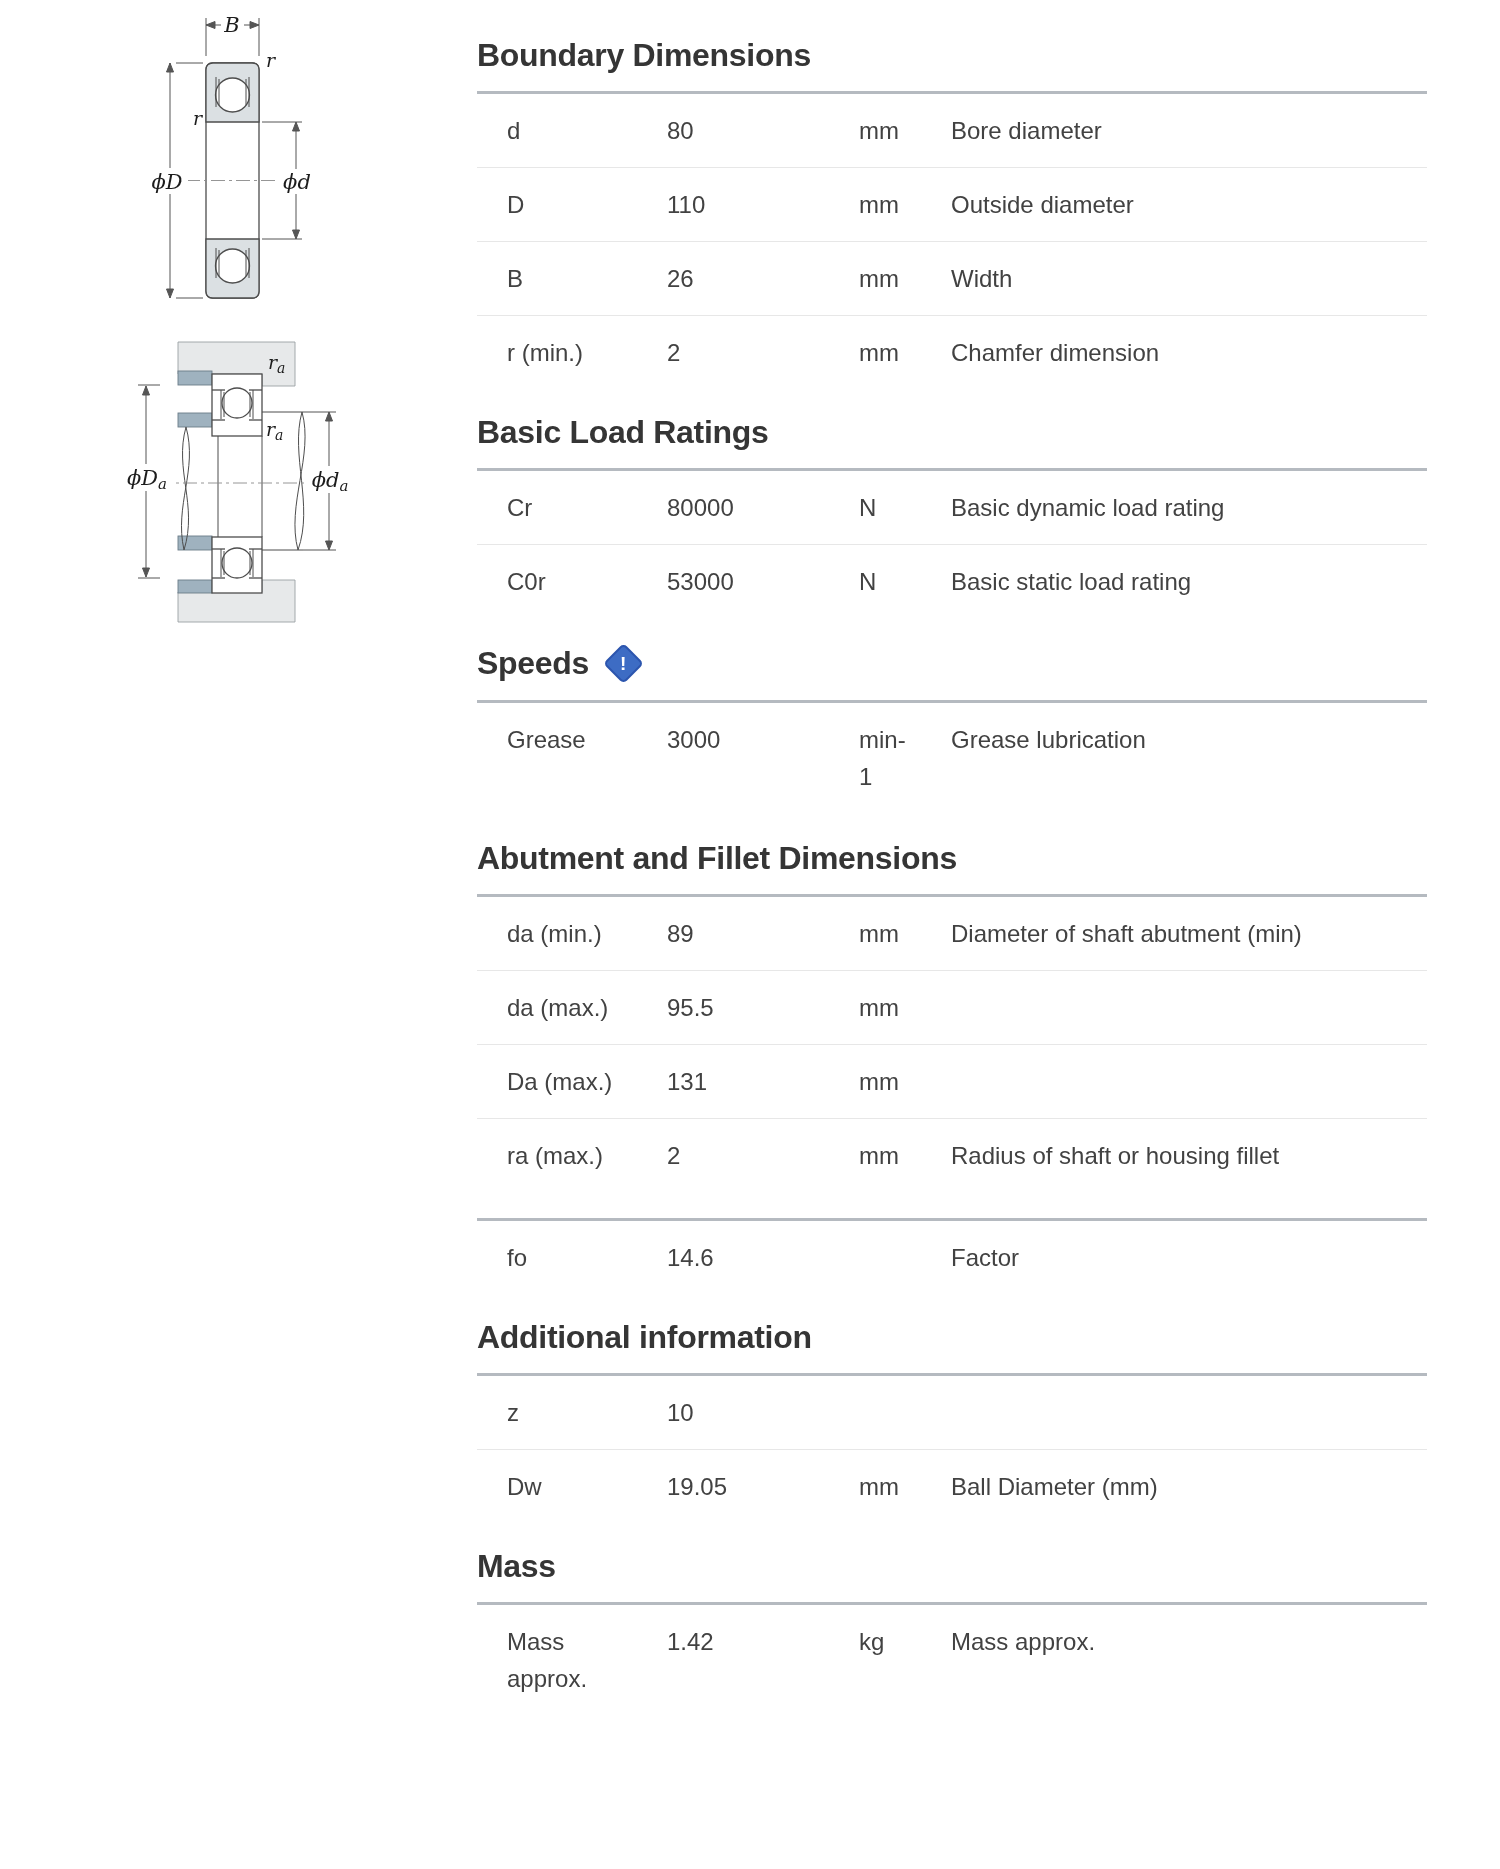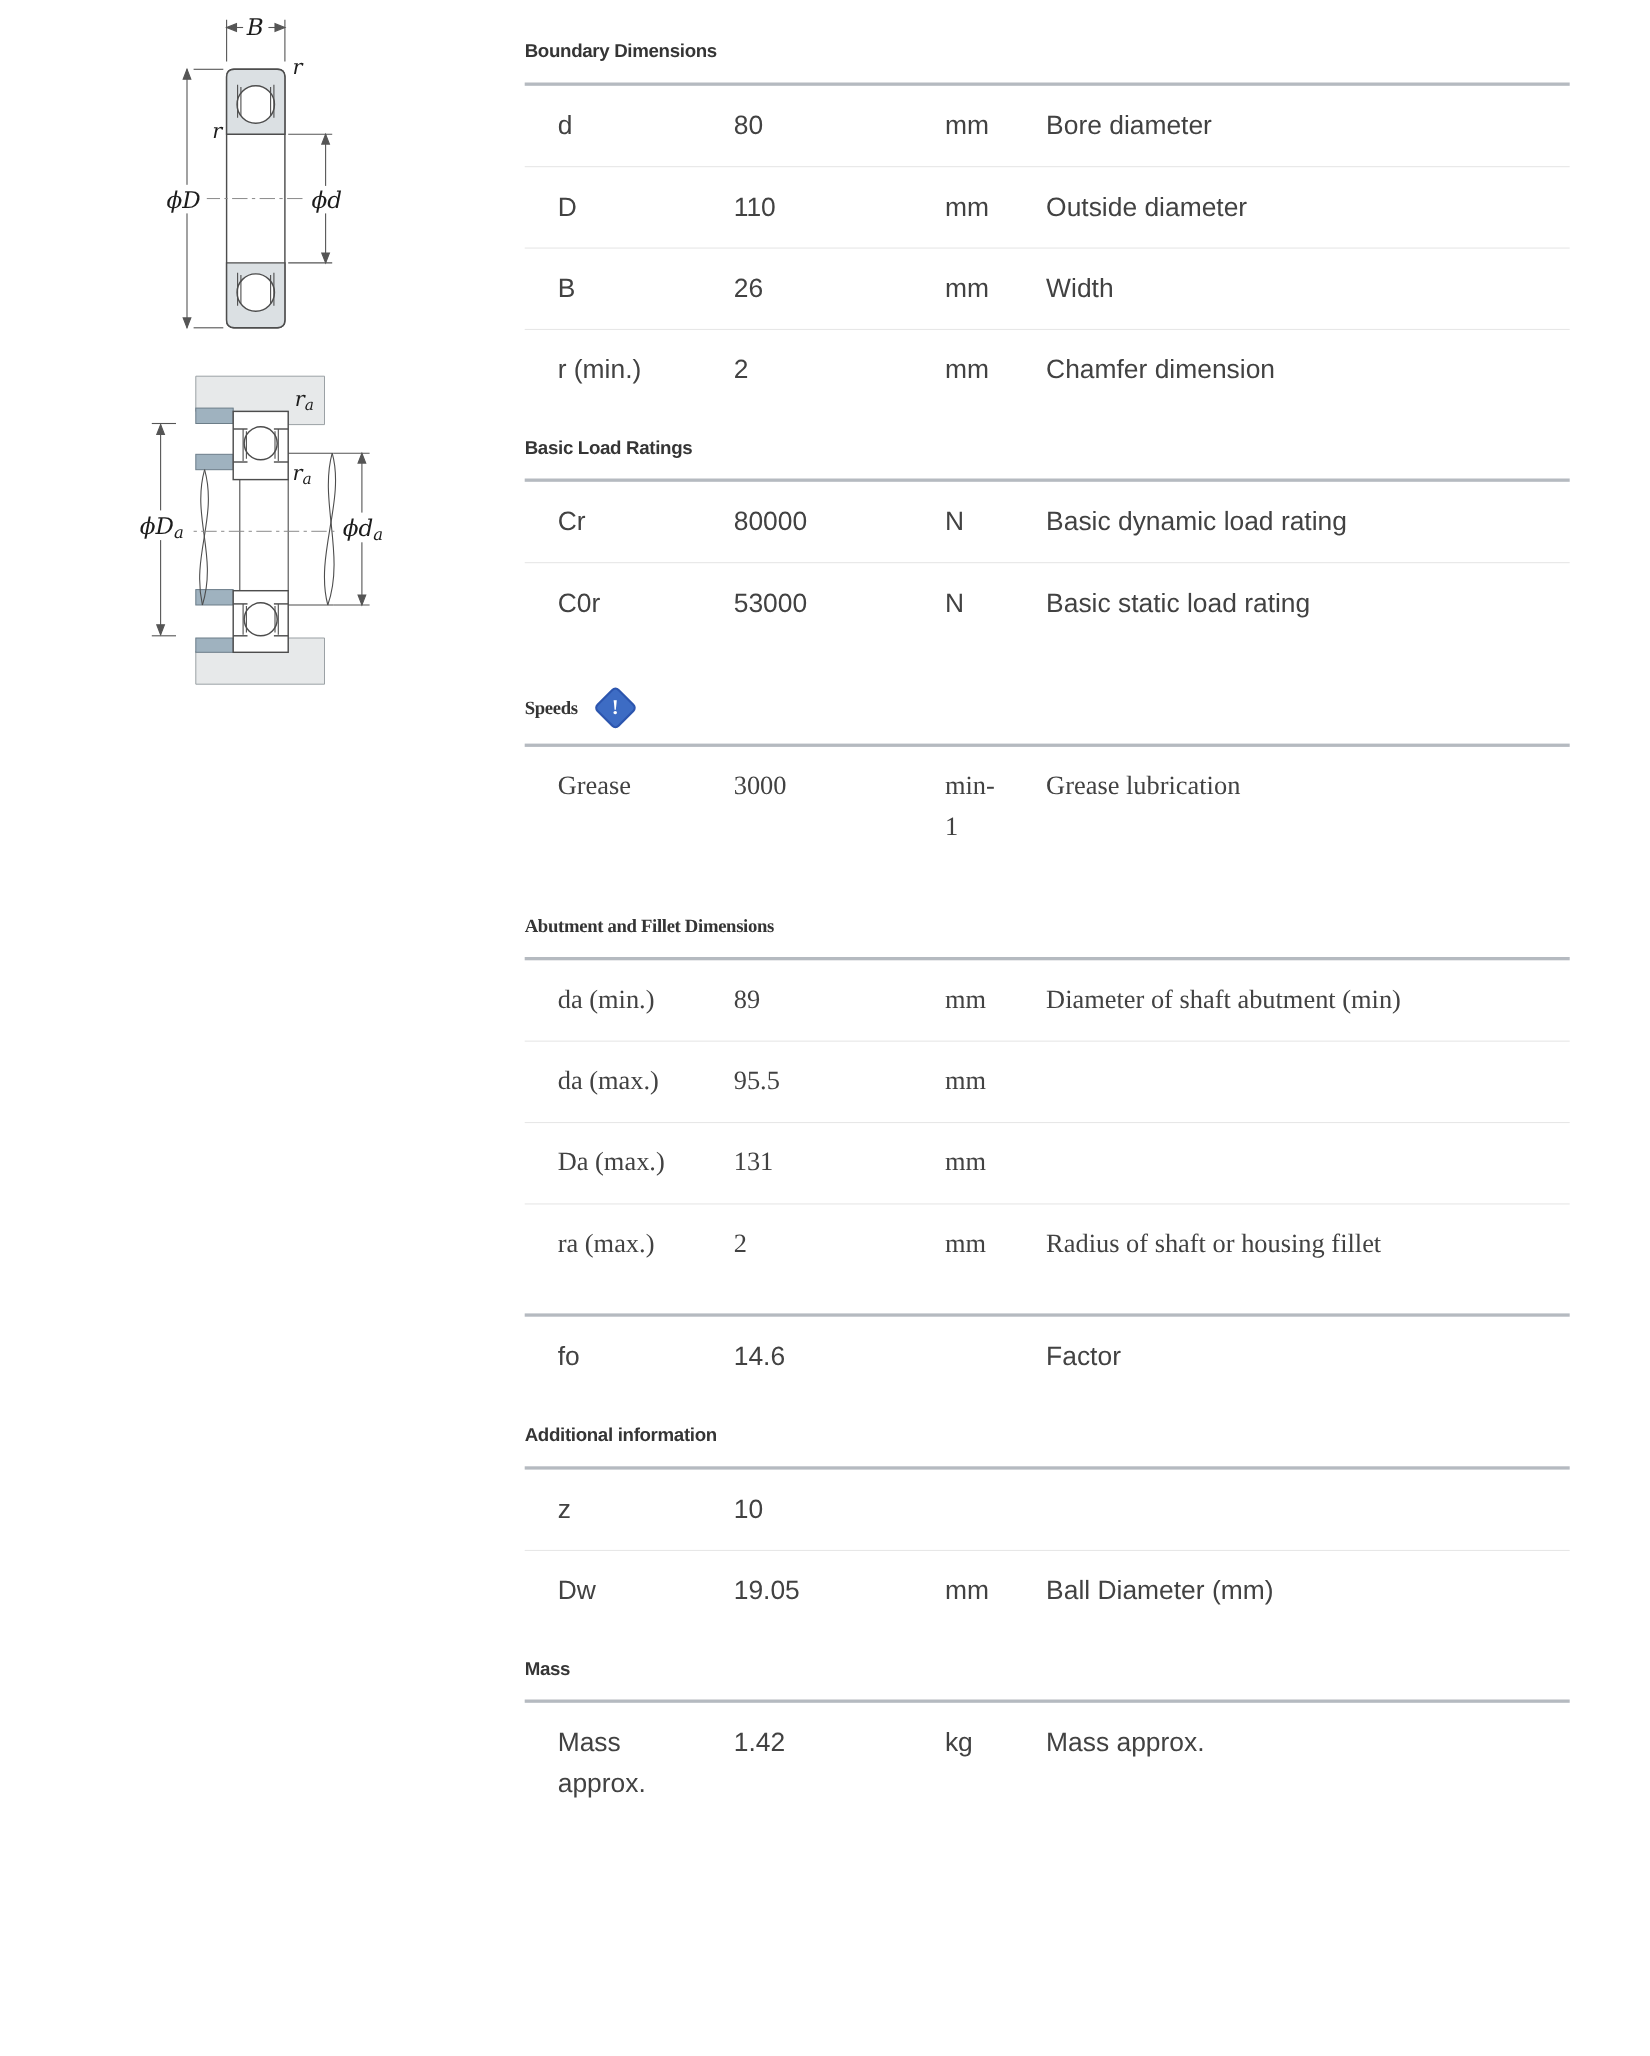--- a/index.html
+++ b/index.html
@@ -6,23 +6,23 @@
   #page{position:relative;width:1500px;height:1869px;background:#fff;overflow:hidden;
         font-family:"Liberation Sans",sans-serif;color:#424242;}
 
   
   #diagram-wrap{position:absolute;left:100px;top:0;width:270px;height:640px;}
 
   
   #spec{position:absolute;left:477px;top:38px;width:950px;}
   .section{margin-top:26px;}
   .section:first-child{margin-top:0;}
-  .section.extra-gap{margin-top:44px;font-family:Liberation Serif, serif;}
+  .section.extra-gap{margin-top:28px;}
   .sec-title-row{display:flex;align-items:center;gap:16px;margin-bottom:18px;}
-  .sec-title{font-size:17px;font-weight:bold;color:#353535;letter-spacing:-0.3px;
+  .sec-title{font-size:32px;font-weight:bold;color:#353535;letter-spacing:-0.3px;
              margin:0;line-height:1.1;}
   .spec-table{border-top:3px solid #b5bac0;}
   .row{display:grid;grid-template-columns:190px 192px 92px 1fr;
        padding:18px 0;border-bottom:1px solid #e7e7e7;
        font-size:24px;line-height:37px;color:#424242;}
   .spec-table .row:last-child{border-bottom:none;}
   .cell.param{padding-left:30px;max-width:130px;}
   .cell.unit{max-width:56px;}
   .cell.desc{padding-left:0;}
 

